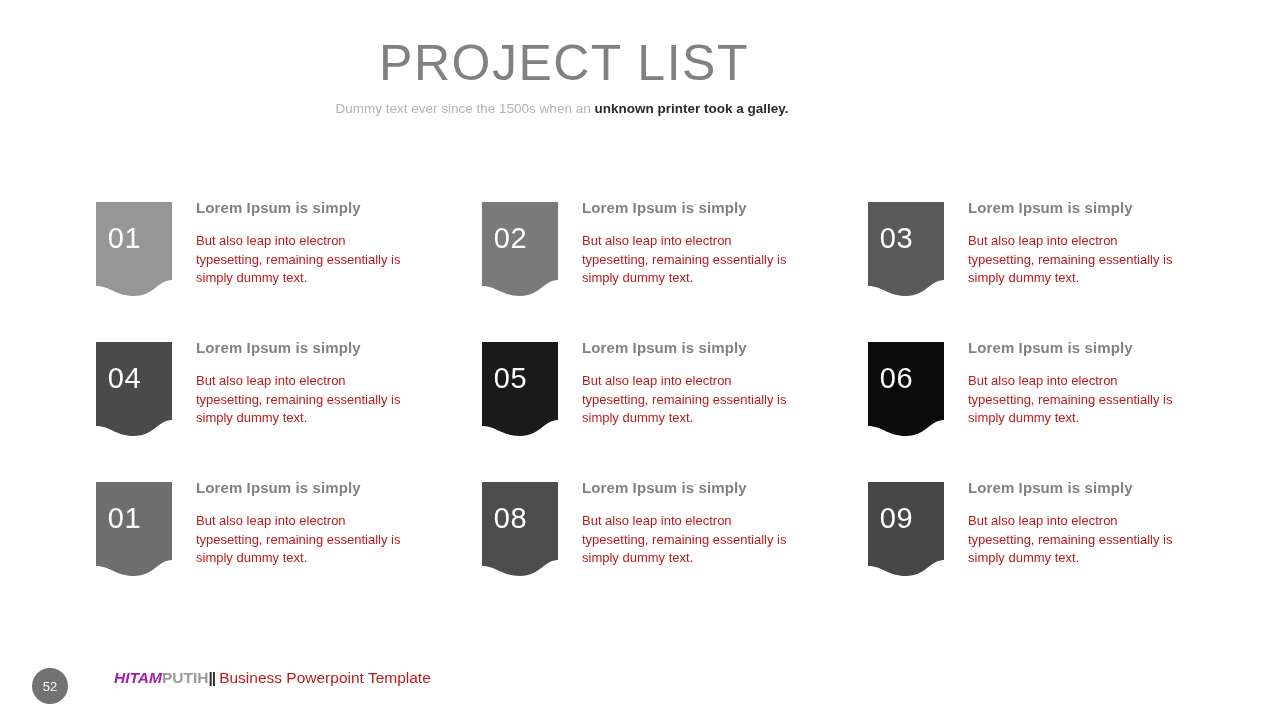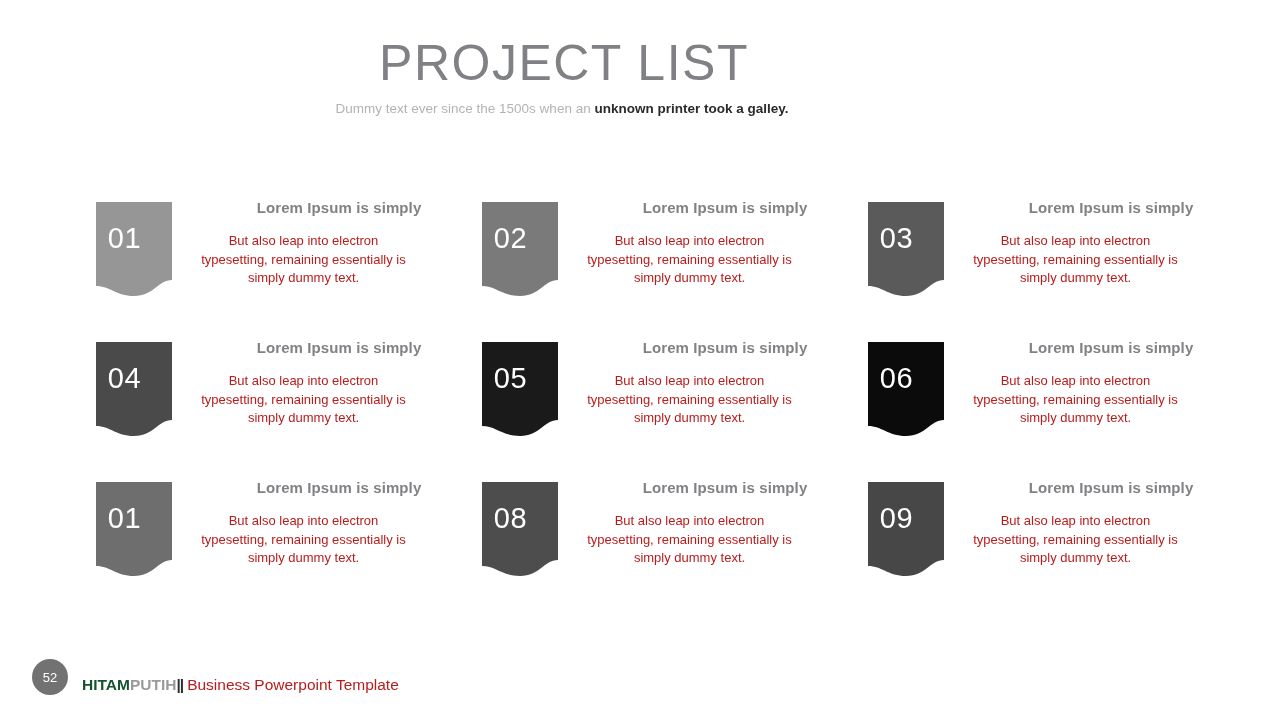--- a/index.html
+++ b/index.html
@@ -97,21 +97,20 @@
     letter-spacing: 0.5px;
     line-height: 1;
     pointer-events: none;
   }
 
   
   .item-text {
     flex: 1 1 auto;
     padding-left: 24px;
     padding-top: 8px;
-    text-align: center;
   }
   .item-title {
     margin: 0;
     font-size: 15px;
     font-weight: bold;
     color: #808285;
     line-height: 20px;
     letter-spacing: 0.1px;
   }
   .item-desc {
@@ -123,44 +122,45 @@
   }
 
   
   .grid .item.col-2 .item-text,
   .grid .item.col-3 .item-text { padding-left: 24px; }
 
   
   .footer {
     position: absolute;
     left: 32px;
-    bottom: 25px;
-    display: flex;
-    align-items: flex-end;
+    bottom: 16px;
+    display: flex;
+    align-items: flex-start;
     height: 36px;
+    gap: 32px;
   }
   .page-circle {
     width: 36px;
     height: 36px;
     border-radius: 50%;
     background: #727272;
     color: #ffffff;
     font-size: 13px;
     display: flex;
     align-items: center;
     justify-content: center;
     flex: 0 0 auto;
   }
   .footer-text {
     margin-left: 14px;
     font-size: 15.5px;
     line-height: 20px;
     white-space: nowrap;
   }
-  .brand-a { color: #14532d; font-weight: bold; }
+  .brand-a { color: #a21caf; font-weight: bold; font-style: italic; }
   .brand-b { color: #9a9a9a; font-weight: bold; }
   .brand-bars { color: #2b2b2b; font-weight: bold; letter-spacing: -1px; }
   .brand-tag { color: #b91c1c; font-weight: 400; margin-left: 4px; }
 </style>
 </head>
 <body>
 
 <div class="slide">
 
   <div class="header">

